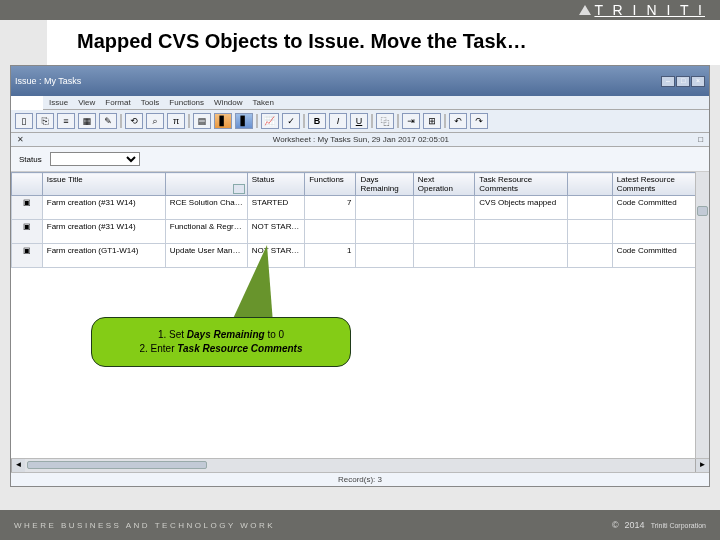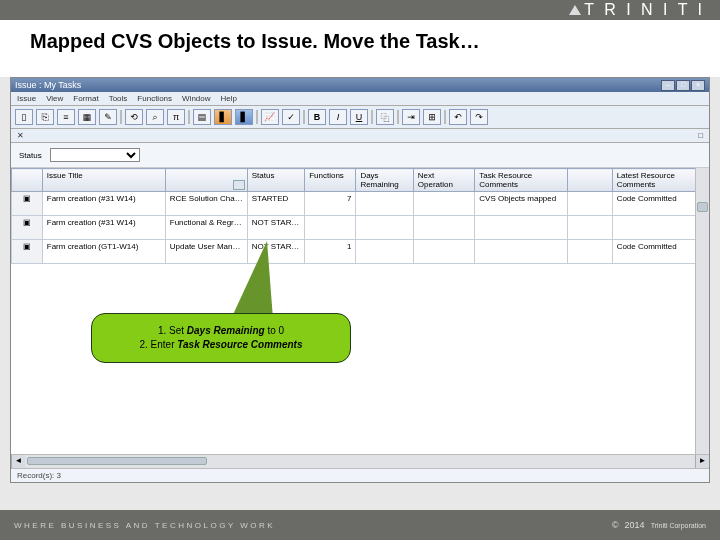--- a/index.html
+++ b/index.html
@@ -1,26 +1,26 @@
 <!DOCTYPE html>
 <html><head>
 <meta charset="utf-8">
 <style>
   * { box-sizing: border-box; margin: 0; padding: 0; }
   body { font-family: Arial, sans-serif; width: 720px; height: 540px; background: #e8e8e8; overflow: hidden; }
   .topbar { background: #6a6a66; height: 20px; display: flex; justify-content: flex-end; align-items: center; padding-right: 15px; }
   .topbar-logo { display: flex; align-items: center; gap: 3px; }
   .logo-tri { width: 0; height: 0; border-left: 6px solid transparent; border-right: 6px solid transparent; border-bottom: 10px solid #ddd; }
-  .logo-text { color: #fff; font-size: 16px; letter-spacing: 3px; font-weight: 300; }
-  .slide-title { font-size: 20px; font-weight: bold; padding: 10px 20px 24px 30px; background: #fff; }
+  .logo-text { color: #fff; font-size: 14px; letter-spacing: 3px; font-weight: 300; text-decoration: underline; }
+  .slide-title { font-size: 20px; font-weight: bold; padding: 10px 20px 12px 30px; background: #fff; margin-left: 47px; }
   .app-window { margin: 0 10px; background: #fff; border: 1px solid #888; font-size: 9px; }
-  .titlebar { background: linear-gradient(#7a95bb, #4f6d99); color: #fff; padding: 2px 4px; display: flex; justify-content: space-between; align-items: center; height: 14px; gap: 40px; }
+  .titlebar { background: linear-gradient(#7a95bb, #4f6d99); color: #fff; padding: 2px 4px; display: flex; justify-content: space-between; align-items: center; height: 30px; gap: 40px; }
   .titlebar-right { display: flex; gap: 1px; }
   .titlebar-btn { width: 14px; height: 11px; background: #c8d4e6; border: 1px solid #4a5a78; font-size: 7px; text-align: center; line-height: 8px; }
-  .menubar { background: #e8eef6; padding: 2px 6px; display: flex; gap: 10px; border-bottom: 1px solid #aaa; color: #333; font-size: 8px; }
+  .menubar { background: #e8eef6; padding: 2px 6px; display: flex; gap: 10px; border-bottom: 1px solid #aaa; color: #333; font-size: 8px; margin-left: 32px; }
   .toolbar { background: #e8eef6; padding: 3px 4px; display: flex; gap: 3px; border-bottom: 1px solid #aaa; align-items: center; }
   .tb-btn { width: 18px; height: 16px; background: #f0f3f8; border: 1px solid #8899bb; display: flex; align-items: center; justify-content: center; font-size: 9px; }
   .tb-btn.orange { background: linear-gradient(#f5c080,#e89840); }
   .tb-btn.blue { background: linear-gradient(#a0c0e8,#6890d0); }
   .tb-sep { width: 2px; height: 14px; background: #bbb; }
   .ws-header { background: #e8eef6; padding: 2px 6px; display: flex; justify-content: space-between; border-bottom: 1px solid #aaa; color: #333; font-size: 8px; }
   .status-row { background: #f2f5fa; padding: 5px 8px; display: flex; align-items: center; gap: 8px; border-bottom: 1px solid #ccc; font-size: 8px; }
   .status-select { width: 90px; height: 14px; border: 1px solid #888; background: #fff; font-size: 8px; }
   .grid-area { position: relative; height: 300px; overflow: hidden; }
   .grid-table { width: 100%; border-collapse: collapse; font-size: 8px; table-layout: fixed; }
@@ -33,21 +33,21 @@
   .callout-arrow { position: absolute; left: 140px; top: -72px; width: 0; height: 0; border-left: 36px solid transparent; border-right: 6px solid transparent; border-bottom: 78px solid #68942c; filter: blur(0.4px); }
   .callout-box { background: #84cc16; border: 1.5px solid #1f3a1a; border-radius: 14px; padding: 10px 14px; color: #000; font-size: 10px; text-align: center; line-height: 1.4; position: relative; }
   .callout-box b { font-weight: bold; }
   .callout-box i { font-style: italic; font-weight: bold; }
   .grid-scroll { position: absolute; bottom: 0; left: 0; right: 0; height: 14px; background: #e8eaed; border-top: 1px solid #bbb; display: flex; }
   .scroll-track { flex: 1; background: #e0e2e6; position: relative; }
   .scroll-thumb { position: absolute; left: 2px; top: 2px; width: 180px; height: 8px; background: #c2cad6; border: 1px solid #9aa; border-radius: 2px; }
   .scroll-btn { width: 14px; background: #d8dce2; border-left: 1px solid #aaa; text-align: center; font-size: 8px; line-height: 12px; }
   .vscroll { position: absolute; right: 0; top: 0; bottom: 14px; width: 14px; background: #e0e2e6; border-left: 1px solid #bbb; }
   .vthumb { position: absolute; top: 34px; left: 1px; right: 1px; height: 10px; background: #c2cad6; border: 1px solid #9aa; border-radius: 2px; }
-  .statusbar { background: #f0f4fa; border-top: 1px solid #bbb; padding: 2px 6px; display: flex; justify-content: flex-start; font-size: 8px; color: #444; }
+  .statusbar { background: #f0f4fa; border-top: 1px solid #bbb; padding: 2px 6px; display: flex; justify-content: center; font-size: 8px; color: #444; }
   .footer { position: absolute; bottom: 0; left: 0; right: 0; background: #6a6a66; height: 30px; display: flex; align-items: center; justify-content: space-between; padding: 0 14px; }
   .footer-left { color: #cfcfca; font-size: 8px; letter-spacing: 2.5px; }
   .footer-right { display: flex; align-items: center; gap: 6px; color: #ddd; font-size: 9px; }
   .page-num { position: absolute; right: 12px; bottom: 4px; font-size: 14px; color: #555; }
 </style>
 </head>
 <body>
 
 <div class="topbar">
   <div class="topbar-logo">
@@ -67,21 +67,21 @@
       <div class="titlebar-btn">×</div>
     </div>
   </div>
   <div class="menubar">
     <span>Issue</span>
     <span>View</span>
     <span>Format</span>
     <span>Tools</span>
     <span>Functions</span>
     <span>Window</span>
-    <span>Help</span>
+    <span>Taken</span>
   </div>
   <div class="toolbar">
     <div class="tb-btn">▯</div>
     <div class="tb-btn">⎘</div>
     <div class="tb-btn">≡</div>
     <div class="tb-btn">▦</div>
     <div class="tb-btn">✎</div>
     <div class="tb-sep"></div>
     <div class="tb-btn">⟲</div>
     <div class="tb-btn">⌕</div>
@@ -107,20 +107,21 @@
     <div class="tb-btn">⿻</div>
     <div class="tb-sep"></div>
     <div class="tb-btn">⇥</div>
     <div class="tb-btn">⊞</div>
     <div class="tb-sep"></div>
     <div class="tb-btn">↶</div>
     <div class="tb-btn">↷</div>
   </div>
   <div class="ws-header">
     <span>✕</span>
+    <span>Worksheet : My Tasks Sun, 29 Jan 2017 02:05:01</span>
     <span>□</span>
   </div>
   <div class="status-row">
     <span>Status</span>
     <select class="status-select"></select>
   </div>
 
   <div class="grid-area">
     <table class="grid-table">
       <colgroup>

